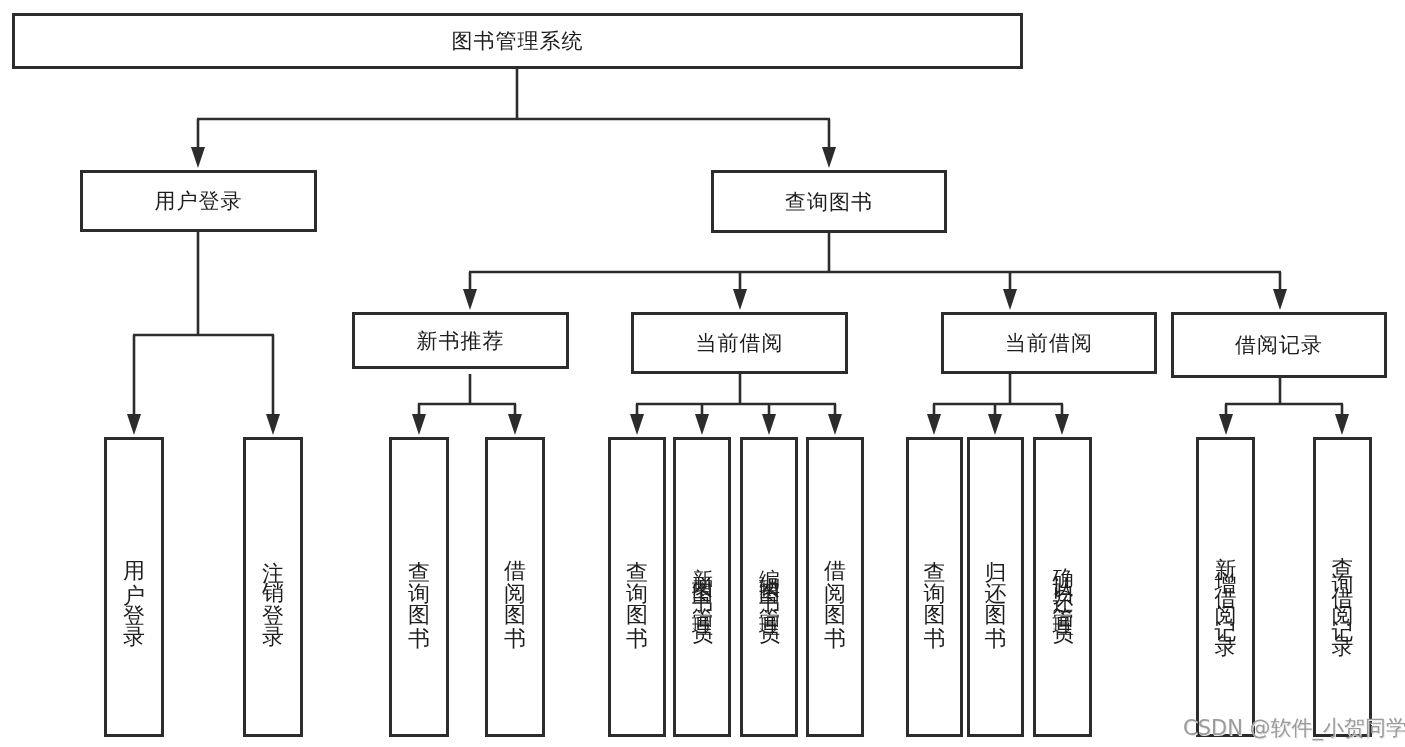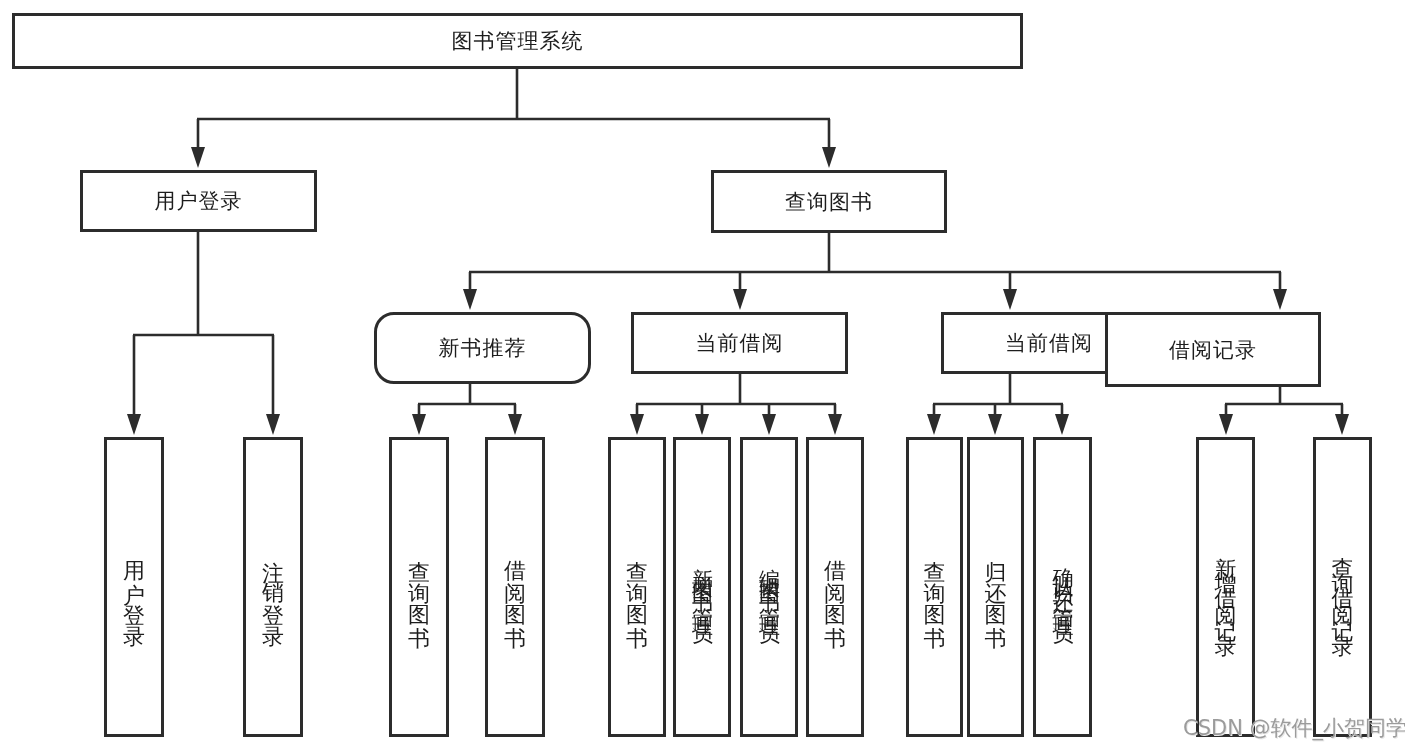--- a/index.html
+++ b/index.html
@@ -129,24 +129,24 @@
       <line x1="1342" y1="404" x2="1342" y2="416"></line>
       <polygon points="1335,414 1349,414 1342,435"></polygon>
     </g>
   </svg>
 
   <div class="box h-label" style="left:12px; top:13px; width:1011px; height:56px;">图书管理系统</div>
 
   <div class="box h-label" style="left:80px; top:170px; width:237px; height:62px;">用户登录</div>
   <div class="box h-label" style="left:711px; top:170px; width:236px; height:63px;">查询图书</div>
 
-  <div class="box h-label" style="left:374px; top:312px; width:217px; height:72px;border-radius:20px;">新书推荐</div>
+  <div class="box h-label" style="left:352px; top:312px; width:217px; height:57px;">新书推荐</div>
   <div class="box h-label" style="left:631px; top:312px; width:217px; height:62px;">当前借阅</div>
   <div class="box h-label" style="left:901px; top:312px; width:216px; height:62px;margin-left:40px;">当前借阅</div>
-  <div class="box h-label" style="left:1105px; top:312px; width:216px; height:75px;">借阅记录</div>
+  <div class="box h-label" style="left:1171px; top:312px; width:216px; height:66px;">借阅记录</div>
 
   <div class="box v-box ls4" style="left:104px; top:437px; width:60px; height:300px;">用户登录</div>
   <div class="box v-box ls4" style="left:243px; top:437px; width:60px; height:300px;">注销登录</div>
 
   <div class="box v-box ls4" style="left:389px; top:437px; width:60px; height:300px;">查询图书</div>
   <div class="box v-box ls4" style="left:485px; top:437px; width:60px; height:300px;">借阅图书</div>
 
   <div class="box v-box ls4" style="left:608px; top:437px; width:58px; height:300px;">查询图书</div>
   <div class="box v-box ls9" style="left:673px; top:437px; width:58px; height:300px;">新增图书（管理员）</div>
   <div class="box v-box ls9" style="left:740px; top:437px; width:58px; height:300px;">编辑图书（管理员）</div>

